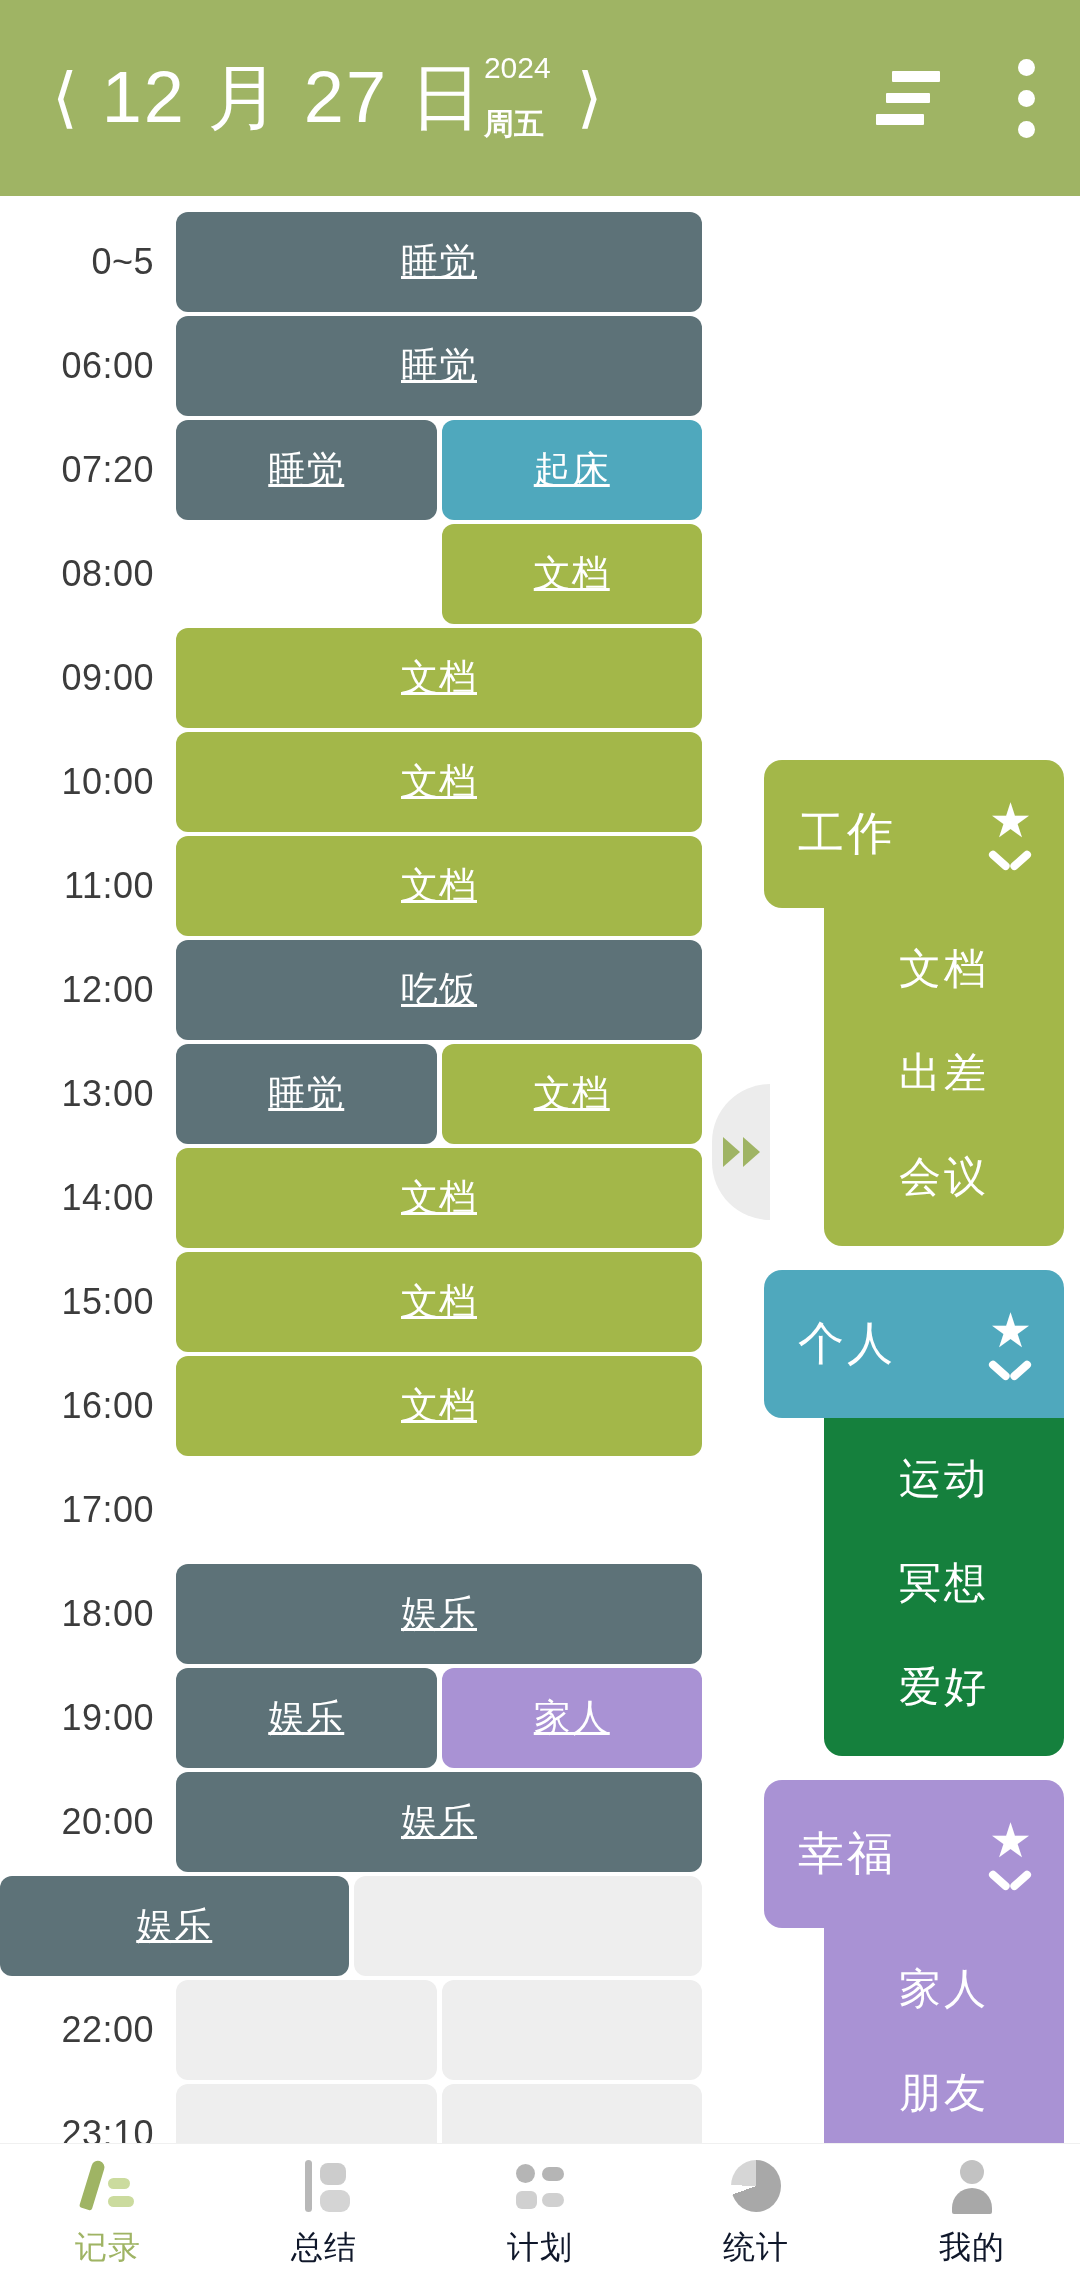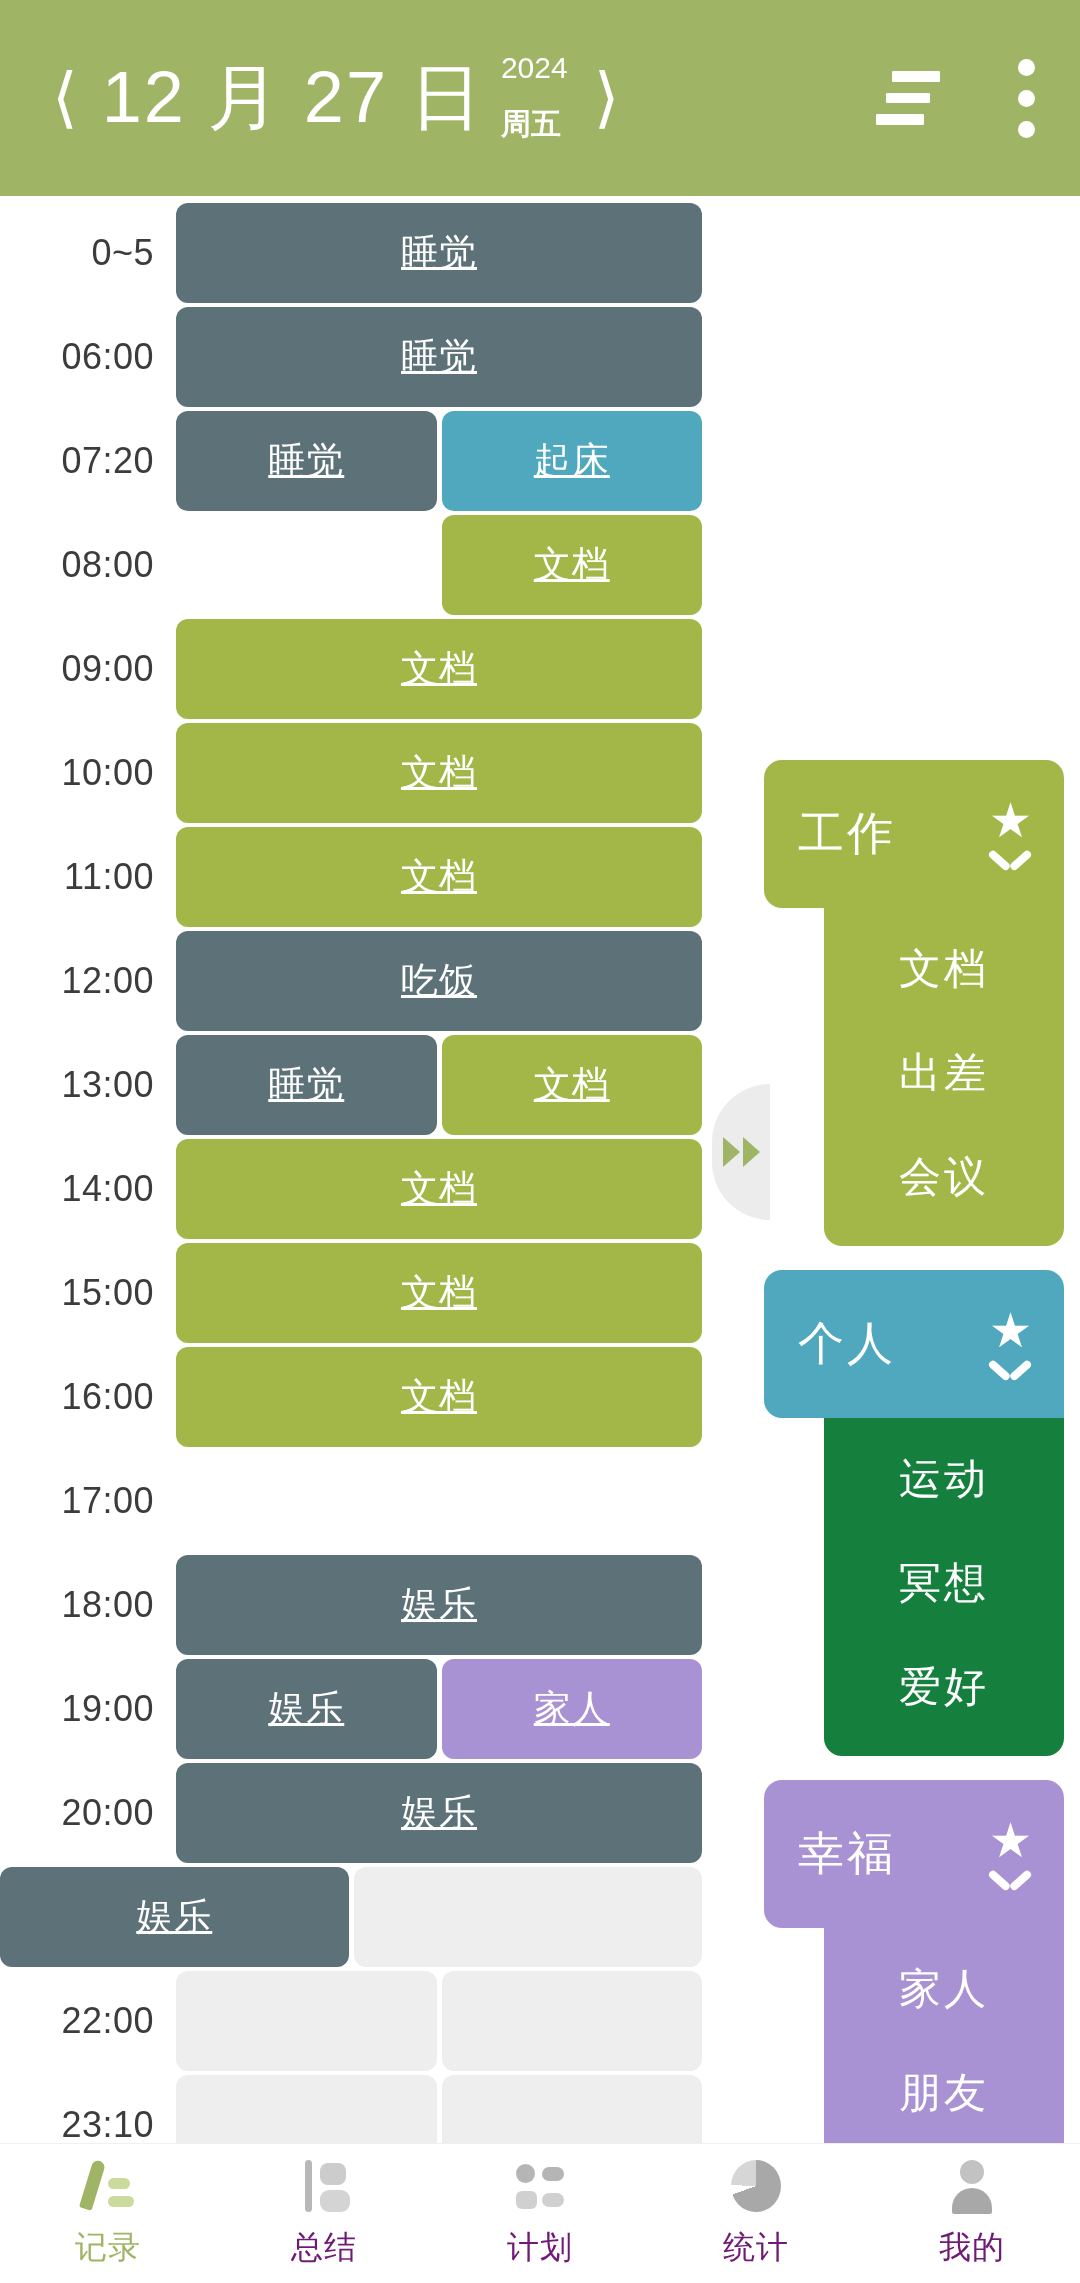--- a/index.html
+++ b/index.html
@@ -25,21 +25,21 @@
   }
   #prev-day{ margin-right:24px; }
   #next-day{ margin-left:26px; }
   #date-main{
     color:#ffffff; font-size:72px; letter-spacing:2px;
     font-weight:400; white-space:nowrap;
     font-family:"Liberation Sans","DejaVu Sans",sans-serif;
   }
   #date-sub{
     display:flex; flex-direction:column; justify-content:center;
-    margin-left:17px; margin-top:-4px;
+    margin-left:0; margin-top:-4px;
   }
   #date-year{ color:#ffffff; font-size:30px; line-height:34px; }
   #date-weekday{ color:#ffffff; font-size:30px; line-height:34px; margin-top:22px;font-weight:bold;}
   #appbar-actions{
     margin-left:auto; display:flex; align-items:center; gap:76px;
   }
   #sort-icon{ width:64px; height:54px; display:flex; flex-direction:column; justify-content:center; gap:11px; cursor:pointer;}
   #sort-icon i{ display:block; height:11px; background:#fff; border-radius:1px; }
   #sort-icon i:nth-child(1){ width:48px; margin-left:16px; }
   #sort-icon i:nth-child(2){ width:44px; margin-left:10px; }
@@ -49,21 +49,21 @@
 
   
   #content{
     position:absolute; top:196px; left:0; right:0; bottom:140px;
     display:flex; background:#ffffff; overflow:hidden;
   }
 
   
   #timeline{
     width:720px; flex:0 0 720px; position:relative;
-    padding-top:7px;
+    padding-top:16px;
   }
   .trow{
     height:100px; display:flex; align-items:stretch;
     margin-bottom:4px;
   }
   .tlabel{
     width:176px; flex:0 0 176px;
     display:flex; align-items:center; justify-content:flex-end;
     padding-right:22px;
     font-size:36px; color:#3c3c3c; letter-spacing:0.5px;
@@ -142,21 +142,21 @@
   
   #bottomnav{
     position:absolute; bottom:0; left:0; right:0; height:140px;
     background:#ffffff; border-top:1px solid #f0f0f0;
     display:flex; align-items:center;
   }
   .navitem{
     flex:1; display:flex; flex-direction:column;
     align-items:center; justify-content:center; gap:12px; cursor:pointer;
   }
-  .navlabel{ font-size:32px; color:#701a75; letter-spacing:1px; }
+  .navlabel{ font-size:32px; color:#0f172a; letter-spacing:1px; }
   .navitem.active .navlabel{ color:#9fb464; }
   .navico{ width:56px; height:56px; position:relative; }
 
   
   .ico-record .pen{
     position:absolute; left:6px; top:2px; width:13px; height:50px;
     background:#9fb464; border-radius:7px 7px 3px 3px;
     transform:rotate(17deg);
   }
   .ico-record .l1{ position:absolute; right:6px; top:20px; width:22px; height:11px; background:#cbdb9e; border-radius:6px;}

